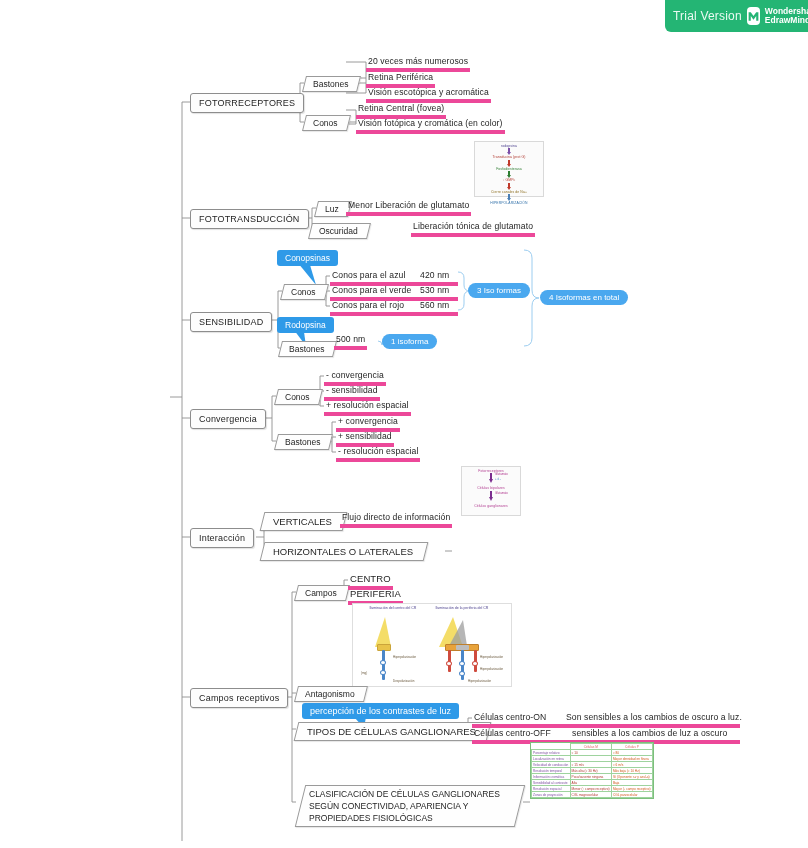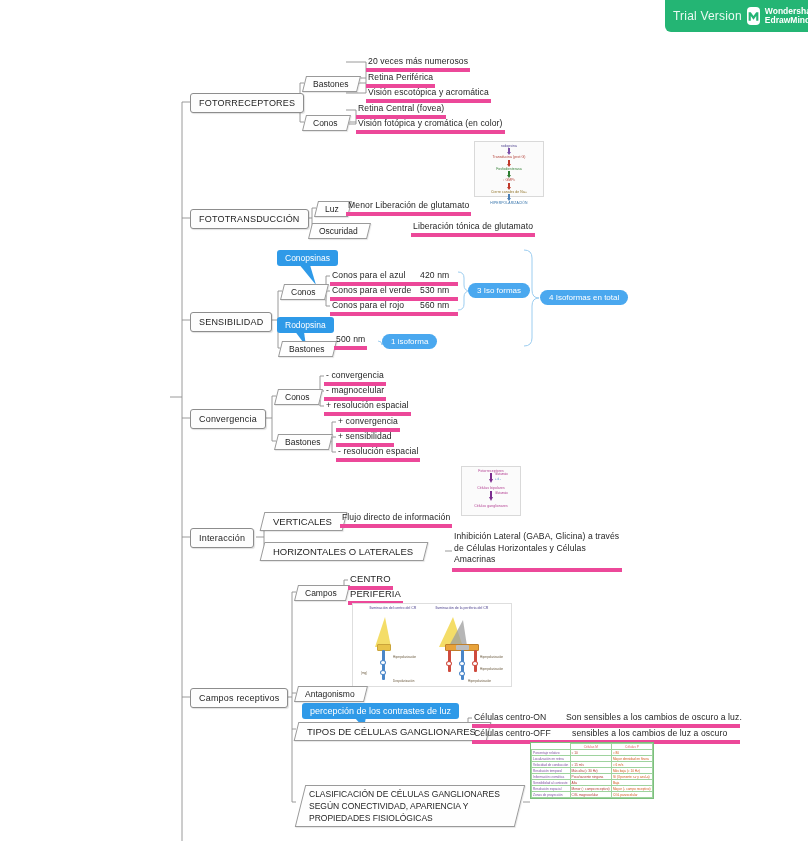--- a/index.html
+++ b/index.html
@@ -301,41 +301,40 @@
   <div class="node pill-round" style="left:382px; top:334px;">1 isoforma</div>
 
   <div class="node pill-round" style="left:540px; top:290px;">4 Isoformas en total</div>
 
   <div class="node box1" style="left:190px; top:409px;">Convergencia</div>
 
   <div class="node skew" style="left:276px; top:389px;">
     <span>Conos</span>
   </div>
   <div class="node leaf nowrap" style="left:324px; top:369px;">- convergencia</div>
-  <div class="node leaf nowrap" style="left:324px; top:384px;">- magnocelular</div>
+  <div class="node leaf nowrap" style="left:324px; top:384px;">- sensibilidad</div>
   <div class="node leaf nowrap" style="left:324px; top:399px;">+ resolución espacial</div>
 
   <div class="node skew" style="left:276px; top:434px;">
     <span>Bastones</span>
   </div>
   <div class="node leaf nowrap" style="left:336px; top:415px;">+ convergencia</div>
   <div class="node leaf nowrap" style="left:336px; top:430px;">+ sensibilidad</div>
   <div class="node leaf nowrap" style="left:336px; top:445px;">- resolución espacial</div>
 
   <div class="node box1" style="left:190px; top:528px;">Interacción</div>
 
   <div class="node skew big" style="left:262px; top:512px;">
     <span>VERTICALES</span>
   </div>
   <div class="node leaf nowrap" style="left:340px; top:511px;">Flujo directo de información</div>
 
   <div class="node skew big" style="left:262px; top:542px;">
     <span>HORIZONTALES O LATERALES</span>
   </div>
-  <div class="node leaf wrap" style="left:452px; top:530px; width:170px;">Inhibición Lateral (GABA, Glicina) a través de Células Horizontales y Células Amacrinas</div>
 
   <div class="mini mini-border" style="left:461px; top:466px; width:60px; height:50px; padding:2px 1px;">
     <div class="mini-row" style="color:#b0398f;">Fotorreceptores</div>
     <div style="position:relative;height:13px;">
       <div class="bar-v" style="height:6px;background:#7b2d8e;"></div>
       <div class="arrow-v" style="border-top:4px solid #7b2d8e;"></div>
       <div style="position:absolute;left:32px;top:0px;font-size:2.8px;color:#b0398f;line-height:3.4px;">Glutamato</div>
       <div style="position:absolute;left:32px;top:4px;font-size:2.8px;color:#3b7fc4;">+ ó -</div>
     </div>
     <div class="mini-row" style="color:#b0398f;">Células bipolares</div>

